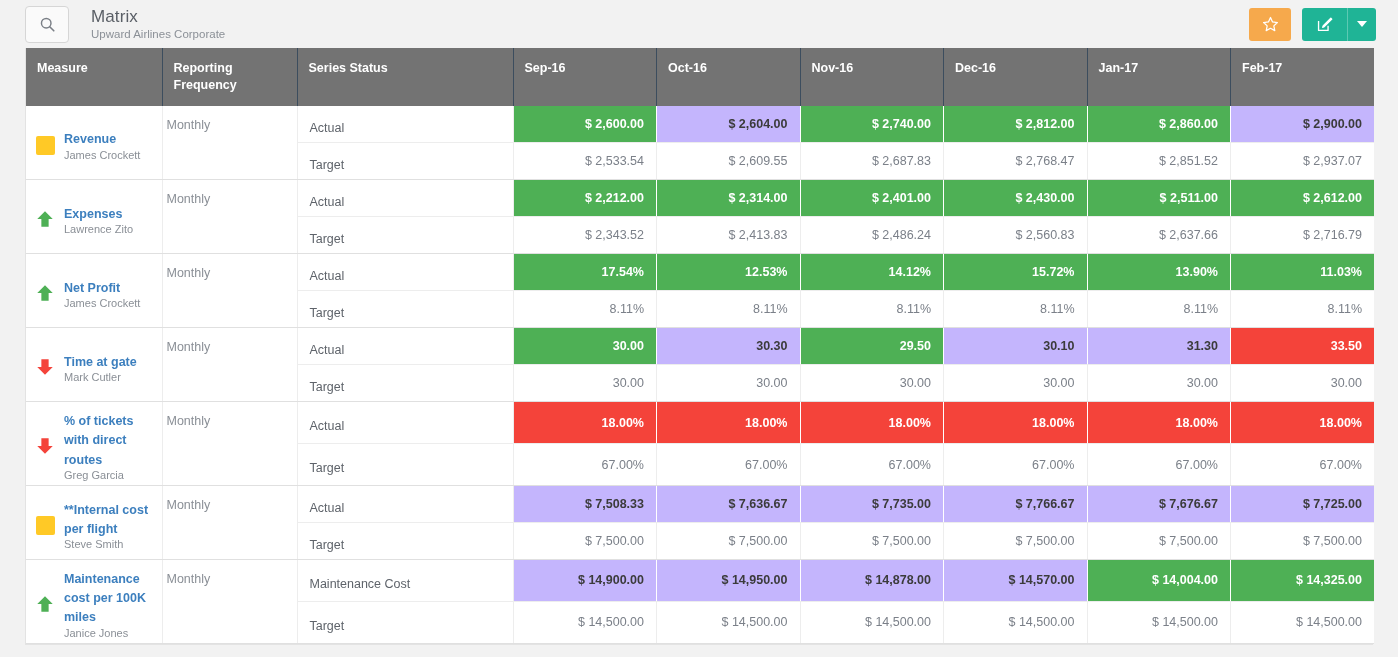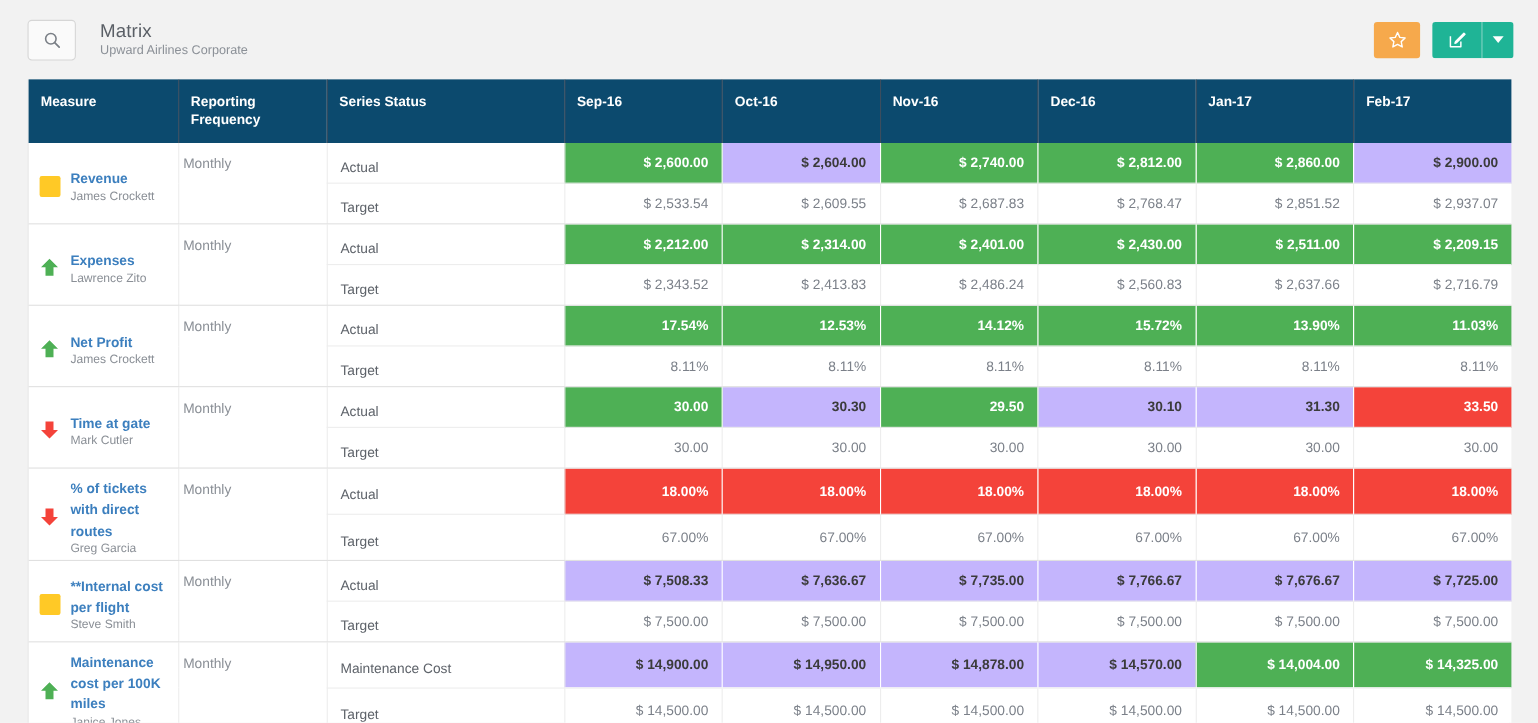--- a/index.html
+++ b/index.html
@@ -7,21 +7,21 @@
     margin: 0; padding: 0;
     width: 1398px; height: 657px;
     background: #f2f2f2;
     font-family: "Liberation Sans", sans-serif;
     overflow: hidden;
   }
 
   
   .topbar {
     position: relative;
-    height: 72px;
+    height: 48px;
     background: #f2f2f2;
     display: flex;
     align-items: center;
     padding: 0 22px 0 25px;
   }
   .search-btn {
     width: 44px; height: 37px;
     border: 1px solid #d6d6d6;
     border-radius: 4px;
     background: #fafafa;
@@ -80,21 +80,21 @@
     background: #ffffff;
     border: 1px solid #e3e3e3;
     border-top: none;
   }
   table.matrix {
     border-collapse: collapse;
     width: 100%;
     table-layout: fixed;
   }
   table.matrix th {
-    background: #0c4a6e;
+    background: #737373;
     color: #ffffff;
     font-size: 12.5px;
     font-weight: bold;
     text-align: left;
     padding: 12px 10px 12px 11px;
     height: 57px;
     vertical-align: top;
     border-right: 1px solid #3c4d5e;
     line-height: 1.35;
   }
@@ -258,21 +258,21 @@
               <span class="measure-text"><span class="measure-name">Expenses</span><div class="measure-owner">Lawrence Zito</div></span>
             </div>
           </td>
           <td class="cell-freq" rowspan="2">Monthly</td>
           <td class="cell-series">Actual</td>
           <td class="cell-val v-green">$ 2,212.00</td>
           <td class="cell-val v-green">$ 2,314.00</td>
           <td class="cell-val v-green">$ 2,401.00</td>
           <td class="cell-val v-green">$ 2,430.00</td>
           <td class="cell-val v-green">$ 2,511.00</td>
-          <td class="cell-val v-green">$ 2,209.15</td>
+          <td class="cell-val v-green">$ 2,612.00</td>
         </tr>
         <tr class="grp-last">
           <td class="cell-series">Target</td>
           <td class="cell-val v-plain">$ 2,343.52</td>
           <td class="cell-val v-plain">$ 2,413.83</td>
           <td class="cell-val v-plain">$ 2,486.24</td>
           <td class="cell-val v-plain">$ 2,560.83</td>
           <td class="cell-val v-plain">$ 2,637.66</td>
           <td class="cell-val v-plain">$ 2,716.79</td>
         </tr>

